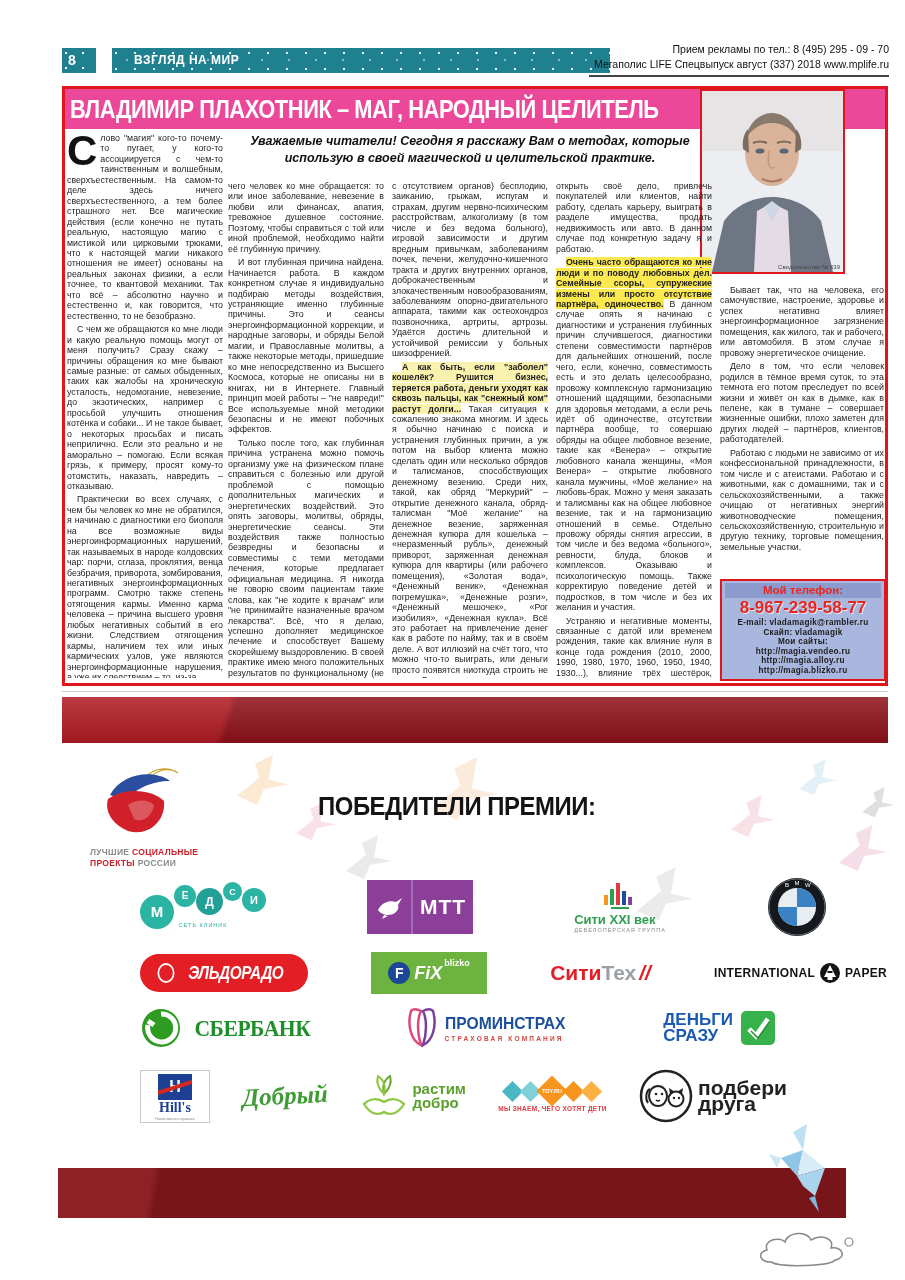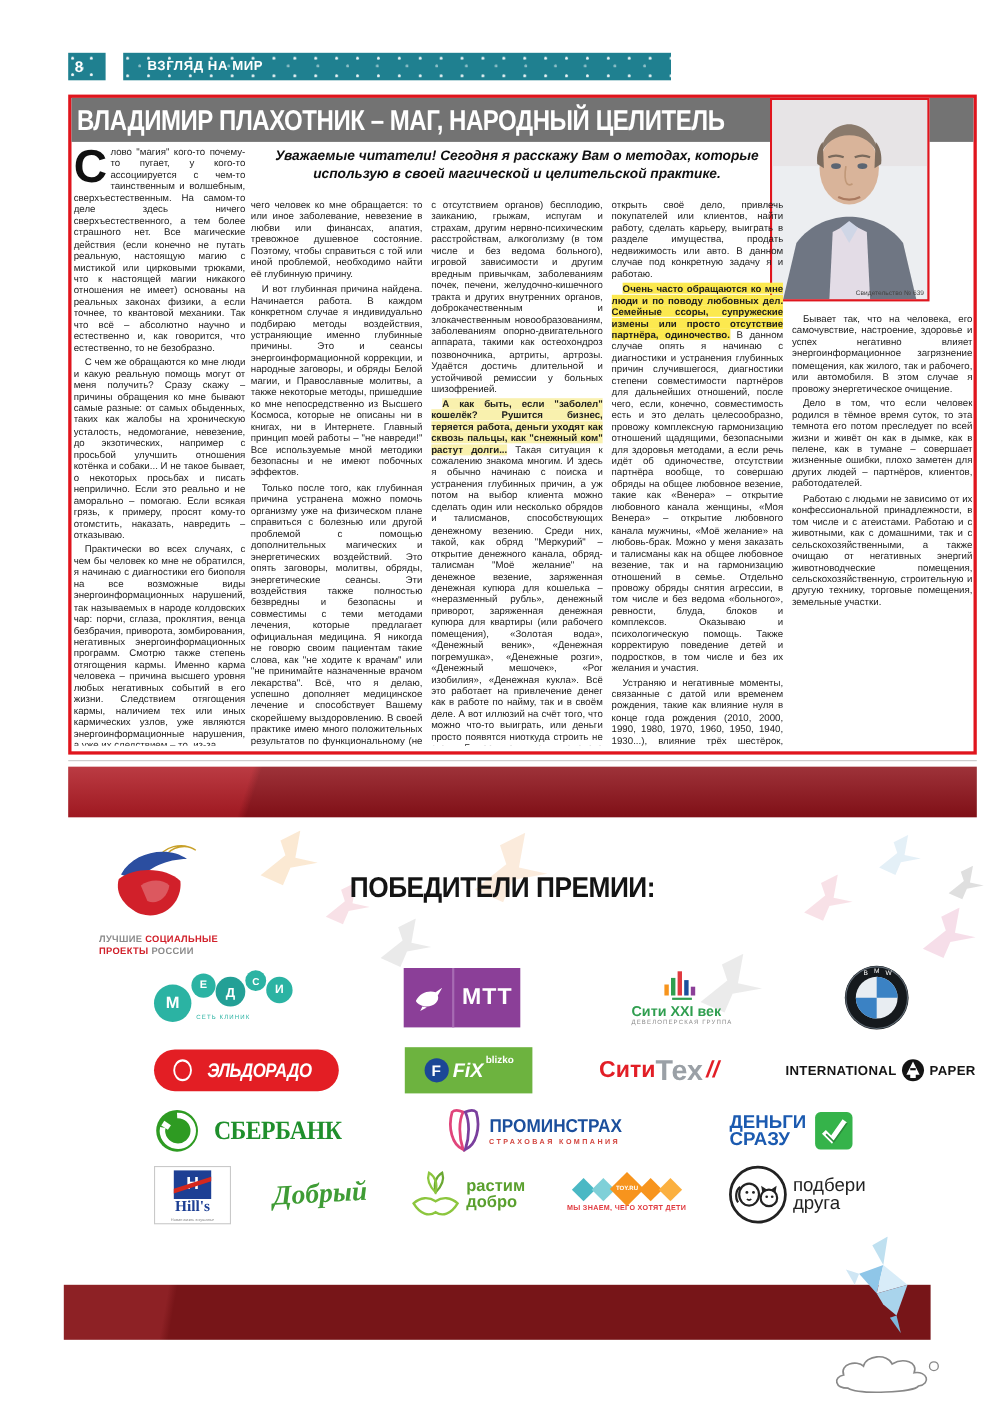--- a/index.html
+++ b/index.html
@@ -11,21 +11,21 @@
                      radial-gradient(circle 1px at 13px 14px,rgba(255,255,255,.55) 0 1px,transparent 1.6px);
     background-size:17px 15px,23px 19px;color:#fff;font-weight:bold;font-size:14px;line-height:25px;text-align:left;padding-left:6px;box-sizing:border-box;}
   .sectionbar{position:absolute;left:112px;top:48px;width:498px;height:25px;background-color:#1f8090;
     background-image:radial-gradient(circle 1px at 4px 5px,rgba(255,255,255,.9) 0 1px,transparent 1.6px),
                      radial-gradient(circle 1px at 15px 12px,rgba(255,255,255,.5) 0 1px,transparent 1.6px);
     background-size:19px 16px,27px 21px;color:#fff;font-weight:bold;font-size:12px;line-height:25px;padding-left:22px;box-sizing:border-box;letter-spacing:.5px;}
   .header-right{position:absolute;right:16px;top:42px;width:300px;text-align:right;font-size:10.5px;
     line-height:15px;color:#111;border-bottom:2px solid #444;padding-bottom:3px;}
   
   .article{position:absolute;left:62px;top:86px;width:826px;height:600px;border:3px solid #e0151d;box-sizing:border-box;background:#fff;}
-  .banner{position:absolute;left:0;top:0;width:100%;height:40px;background:#737373;overflow:hidden;}
+  .banner{position:absolute;left:0;top:0;width:100%;height:40px;background:#ec4899;overflow:hidden;}
   .banner-text{display:inline-block;white-space:nowrap;color:#fff;font-weight:bold;font-size:26px;
     line-height:40px;padding-left:6px;transform:scaleX(.84);transform-origin:left center;letter-spacing:-.5px;}
   .photo{position:absolute;right:40px;top:0;width:145px;height:185px;border:2px solid #e0151d;background:#eef0f3;box-sizing:border-box;overflow:hidden;}
   .photo-caption{position:absolute;right:3px;bottom:2px;font-size:6px;color:#444;}
   .intro{position:absolute;left:163px;top:44px;width:484px;height:46px;text-align:center;
     font-weight:bold;font-style:italic;font-size:12.5px;line-height:17px;color:#101010;}
   .col{position:absolute;width:156px;top:92px;bottom:5px;overflow:hidden;font-size:8.8px;line-height:10.45px;text-align:justify;}
   .col-1{left:2px;top:44px;}
   .col-2{left:163px;}
   .col-3{left:327px;}
@@ -51,21 +51,21 @@
   .bgbird{position:absolute;opacity:.55;}
   .social{position:absolute;left:90px;top:18px;width:210px;text-align:left;}
   .social-text{font-size:8.5px;font-weight:bold;line-height:11px;letter-spacing:.3px;}
   .soc-gray{color:#8a8a8a;} .soc-red{color:#d1202a;}
   .awards-title{position:absolute;left:318px;top:44px;font-size:26px;font-weight:bold;color:#141414;
     letter-spacing:-.5px;transform:scaleX(.92);transform-origin:left;white-space:nowrap;}
   .logo-rows{position:absolute;left:140px;right:18px;top:122px;}
   .lrow{display:flex;justify-content:space-between;align-items:center;}
   .lrow1{height:76px;margin-bottom:4px;padding-right:60px;}
   .lrow2{height:48px;margin-bottom:6px;}
-  .lrow3{height:50px;padding-right:110px;}
+  .lrow3{height:50px;margin-bottom:10px;padding-right:110px;}
   .lrow4{height:66px;padding-right:100px;}
   .logo{display:flex;align-items:center;}
   
   .medsi{display:block;text-align:center;}
   .medsi-circles{display:flex;align-items:center;}
   .mcirc{border-radius:50%;background:#2bb3a3;color:#fff;font-weight:bold;display:flex;align-items:center;justify-content:center;}
   .medsi-sub{font-size:5.5px;color:#2bb3a3;margin-top:1px;letter-spacing:1px;}
   
   .mtt{background:#8b3f98;width:106px;height:54px;display:flex;align-items:center;}
   .mtt-left{width:44px;height:100%;display:flex;align-items:center;justify-content:center;border-right:2px solid #a76bb3;}
@@ -84,21 +84,21 @@
   .eldorado span{display:inline-block;color:#fff;font-weight:bold;font-style:italic;font-size:18px;transform:scaleX(.85);letter-spacing:-.5px;}
   .eld-mark{width:16px;height:16px;border:2px solid #fff;border-radius:50%;margin-right:4px;flex:none;}
   
   .fix{background:#6db33f;width:116px;height:42px;justify-content:center;}
   .fix-f{width:22px;height:22px;border-radius:50%;background:#1b4796;color:#fff;font-weight:bold;font-size:14px;
     display:flex;align-items:center;justify-content:center;margin-right:4px;flex:none;}
   .fix-main{color:#fff;font-weight:bold;font-style:italic;font-size:18px;}
   .fix-sub{color:#fff;font-size:9px;font-weight:bold;margin-left:2px;align-self:flex-start;margin-top:6px;}
   
   .loko-a{color:#e21e26;font-weight:bold;font-size:21px;}
-  .loko-b{color:#9aa0a6;font-weight:bold;font-size:26px;}
+  .loko-b{color:#9aa0a6;font-weight:bold;font-size:21px;}
   .loko-sl{color:#e21e26;font-weight:bold;font-size:21px;font-style:italic;margin-left:3px;}
   
   .intp{font-weight:bold;font-size:12px;color:#141414;letter-spacing:.3px;}
   .intp svg{margin:0 4px;}
   
   .sber-name{display:inline-block;color:#1f8f2c;font-weight:bold;font-size:24px;transform:scaleX(.9);letter-spacing:-.5px;font-family:"Liberation Serif",serif;}
   
   .prom-text{margin-left:6px;}
   .prom-main{display:inline-block;color:#1b4f9c;font-weight:bold;font-size:17px;transform:scaleX(.92);transform-origin:left;}
   .prom-sub{font-size:6.5px;color:#d2453f;letter-spacing:2.2px;font-weight:bold;margin-top:1px;}
@@ -117,37 +117,41 @@
   .rastim-text{margin-left:4px;color:#5aa02e;font-weight:bold;font-size:15px;line-height:14px;}
   
   .toy{display:block;text-align:center;}
   .toy-diamonds{display:flex;justify-content:center;align-items:center;gap:3px;margin-bottom:3px;}
   .diam{width:15px;height:15px;transform:rotate(45deg);}
   .diam.t{background:#4ab8c4;} .diam.o{background:#f7941d;}
   .diam.big{width:22px;height:22px;position:relative;}
   .diam-label{position:absolute;left:0;top:0;width:22px;height:22px;transform:rotate(-45deg);color:#fff;font-weight:bold;font-size:5.5px;line-height:22px;text-align:center;}
   .toy-sub{font-size:6.5px;font-weight:bold;color:#e03a3f;letter-spacing:.3px;}
   
-  .podberi-text{margin-left:5px;color:#222;font-weight:normal;font-size:17px;line-height:16px;}
+  .podberi-text{margin-left:5px;color:#222;font-weight:bold;font-size:21px;line-height:16px;}
   
   .bottom-bar{position:absolute;left:58px;top:1168px;width:788px;height:50px;
     background:linear-gradient(100deg,#8d2125 0 12%,#771518 13% 100%);}
   .crane{position:absolute;left:763px;top:1124px;}
   .watermark{position:absolute;right:4px;top:1226px;width:200px;text-align:right;}
   .wm-text{white-space:nowrap;}
   .wm-ads{color:#f5a93f;font-weight:bold;font-size:32px;letter-spacing:-2px;text-shadow:1px 1px 0 #c97c20;}
   .wm-factory{font-family:"Liberation Serif",serif;font-weight:bold;font-size:34px;color:#4a4a4a;letter-spacing:-1px;}
 </style>
 </head>
 <body>
 
 <div class="page">
 
   <div class="pagenum">8</div>
   <div class="sectionbar">ВЗГЛЯД НА МИР</div>
+  <div class="header-right">
+    <div>Прием рекламы по тел.: 8 (495) 295 - 09 - 70</div>
+    <div>Мегаполис LIFE  Спецвыпуск август (337)  2018 www.mplife.ru</div>
+  </div>
 
   <div class="article">
     <div class="banner">
       <span class="banner-text">ВЛАДИМИР ПЛАХОТНИК – МАГ, НАРОДНЫЙ ЦЕЛИТЕЛЬ</span>
     </div>
 
     <div class="photo">
       <svg width="141" height="181" viewBox="0 0 141 181">
         <rect x="0" y="0" width="141" height="181" fill="#eceef1"></rect>
         <rect x="0" y="0" width="141" height="60" fill="#e7e4e6"></rect>
@@ -192,20 +196,30 @@
       <p class="p"><span class="hl">Очень часто обращаются ко мне люди и по поводу любовных дел. Семейные ссоры, супружеские измены или просто отсутствие партнёра, одиночество.</span><span> В данном случае опять я начинаю с диагностики и устранения глубинных причин случившегося, диагностики степени совместимости партнёров для дальнейших отношений, после чего, если, конечно, совместимость есть и это делать целесообразно, провожу комплексную гармонизацию отношений щадящими, безопасными для здоровья методами, а если речь идёт об одиночестве, отсутствии партнёра вообще, то совершаю обряды на общее любовное везение, такие как «Венера» – открытие любовного канала женщины, «Моя Венера» – открытие любовного канала мужчины, «Моё желание» на любовь-брак. Можно у меня заказать и талисманы как на общее любовное везение, так и на гармонизацию отношений в семье. Отдельно провожу обряды снятия агрессии, в том числе и без ведома «больного», ревности, блуда, блоков и комплексов. Оказываю и психологическую помощь. Также корректирую поведение детей и подростков, в том числе и без их желания и участия.</span></p>
       <p class="p">Устраняю и негативные моменты, связанные с датой или временем рождения, такие как влияние нуля в конце года рождения (2010, 2000, 1990, 1980, 1970, 1960, 1950, 1940, 1930...), влияние трёх шестёрок, рождение в тёмное время суток. На последнем остановлюсь отдельно.</p>
     </div>
 
     <div class="col col-5">
       <p class="p">Бывает так, что на человека, его самочувствие, настроение, здоровье и успех негативно влияет энергоинформационное загрязнение помещения, как жилого, так и рабочего, или автомобиля. В этом случае я провожу энергетическое очищение.</p>
       <p class="p">Дело в том, что если человек родился в тёмное время суток, то эта темнота его потом преследует по всей жизни и живёт он как в дымке, как в пелене, как в тумане – совершает жизненные ошибки, плохо заметен для других людей – партнёров, клиентов, работодателей.</p>
       <p class="p">Работаю с людьми не зависимо от их конфессиональной принадлежности, в том числе и с атеистами. Работаю и с животными, как с домашними, так и с сельскохозяйственными, а также очищаю от негативных энергий животноводческие помещения, сельскохозяйственную, строительную и другую технику, торговые помещения, земельные участки.</p>
     </div>
 
+    <div class="contact">
+      <div class="contact-label">Мой телефон:</div>
+      <div class="contact-phone">8-967-239-58-77</div>
+      <div class="contact-line">E-mail: vladamagik@rambler.ru</div>
+      <div class="contact-line">Скайп: vladamagik</div>
+      <div class="contact-line">Мои сайты:</div>
+      <div class="contact-line">http://magia.vendeo.ru</div>
+      <div class="contact-line">http://magia.alloy.ru</div>
+      <div class="contact-line">http://magia.blizko.ru</div>
+    </div>
   </div>
 
   <div class="thin-rule"></div>
   <div class="red-bar"></div>
 
   <div class="awards">
 
     <svg class="bgbird" style="left:235px;top:8px;" width="58" height="52" viewBox="0 0 48 46">
         <polygon points="0,36 20,20 16,8 32,0 28,22 46,26 24,30 18,44" fill="#f8d8b0"></polygon>
       </svg>

